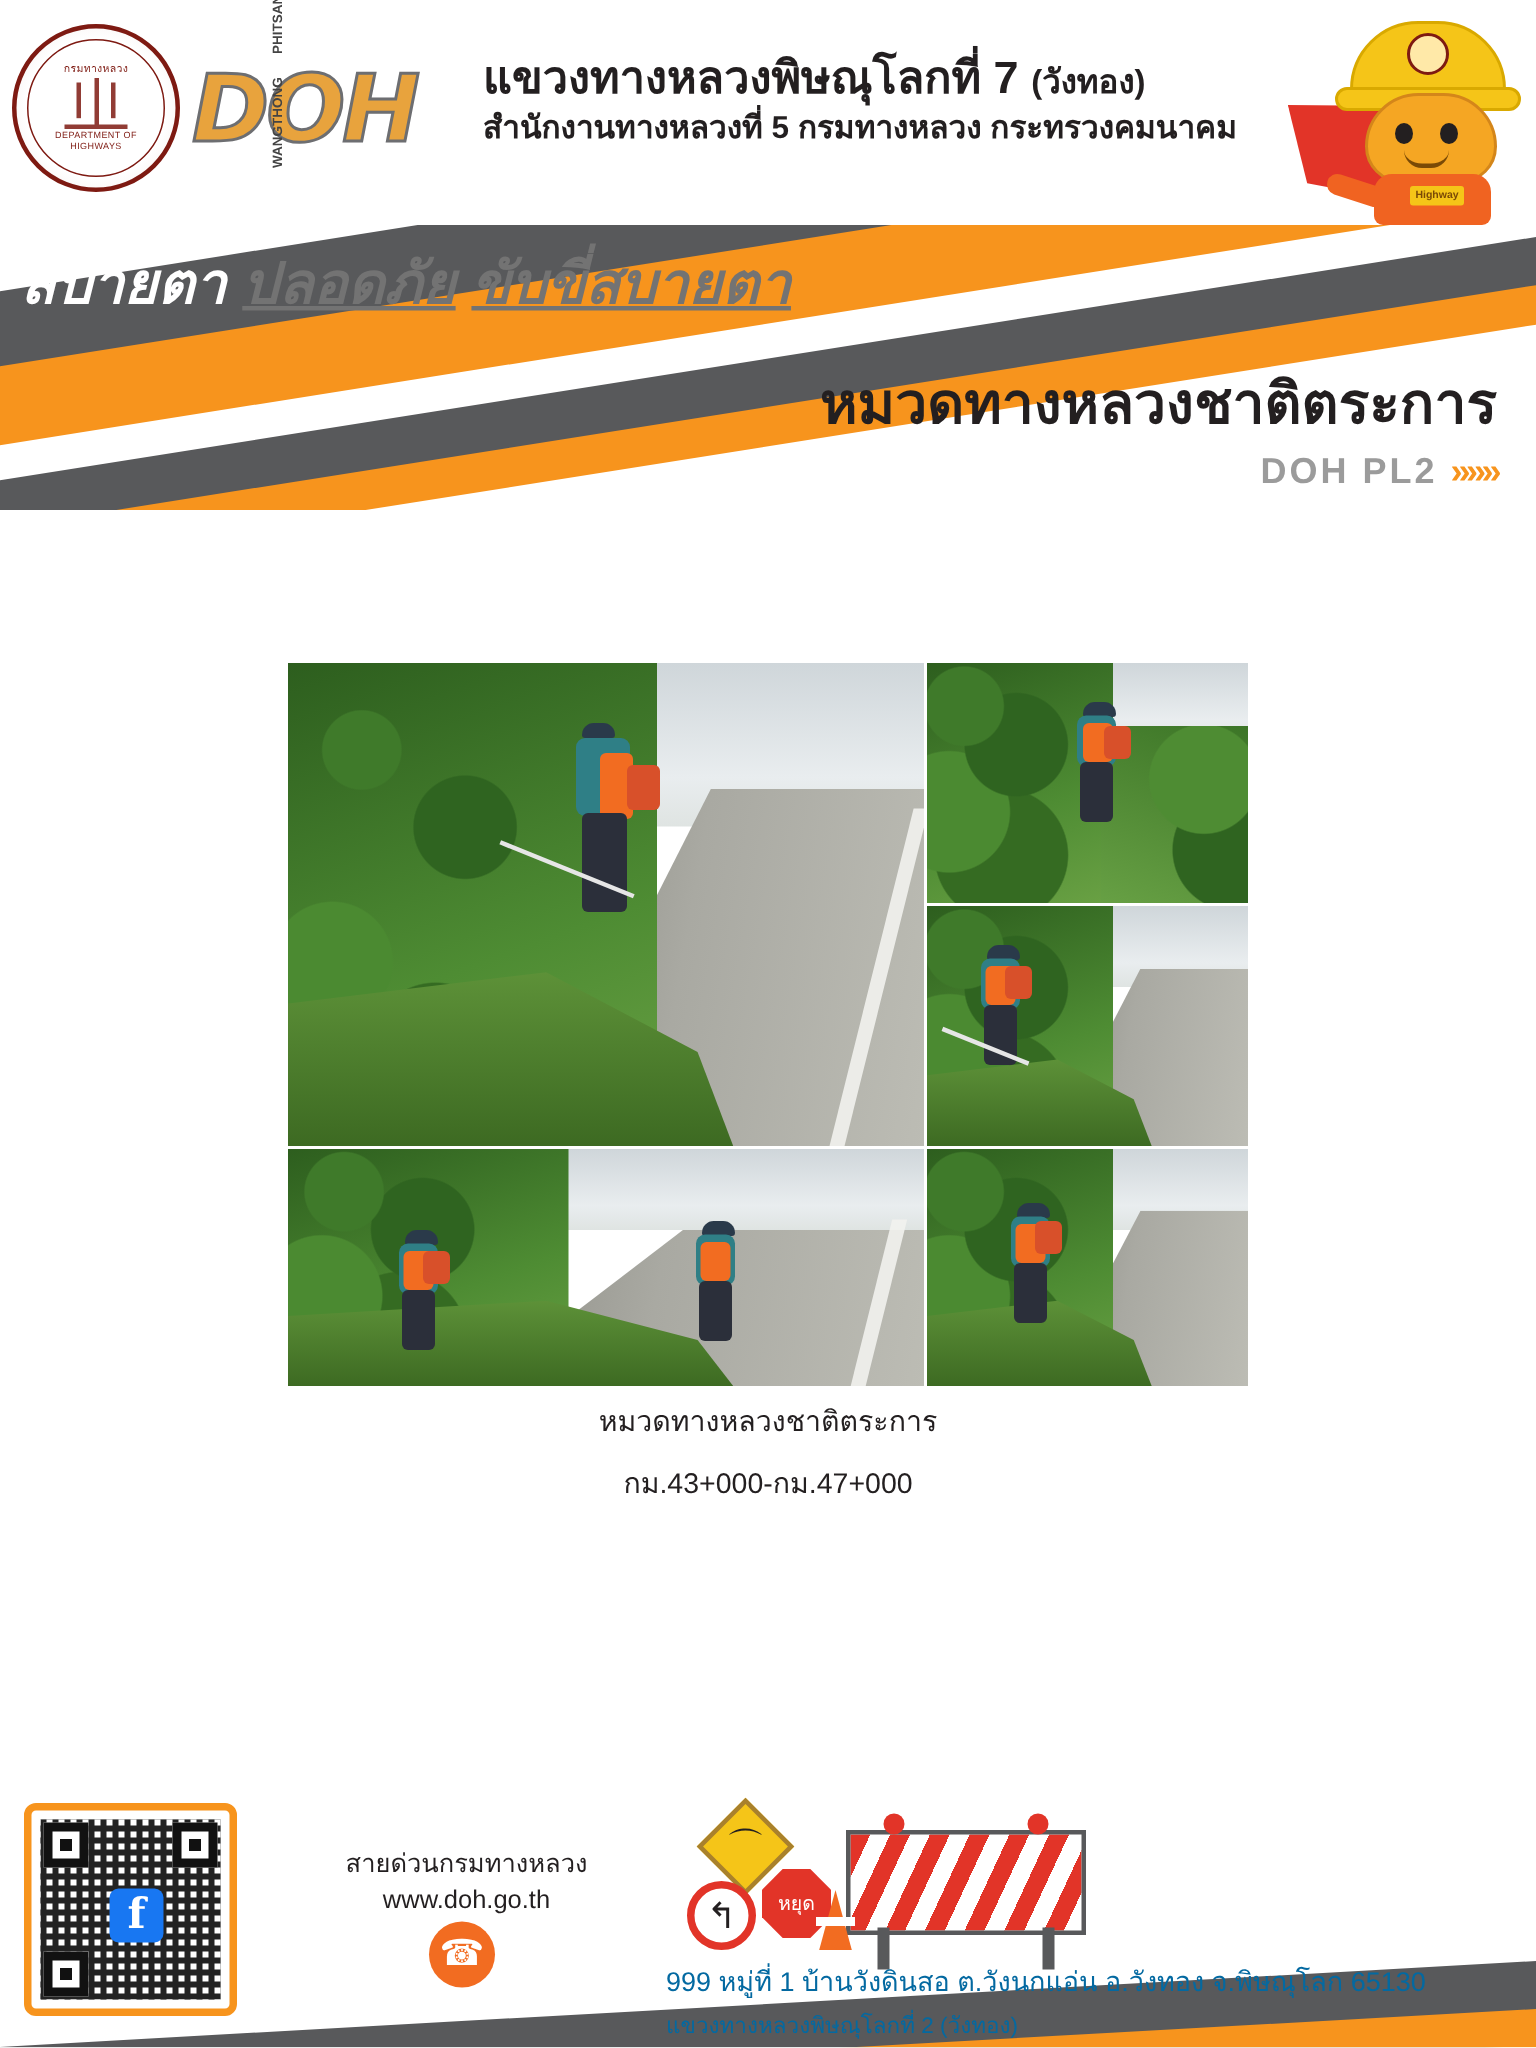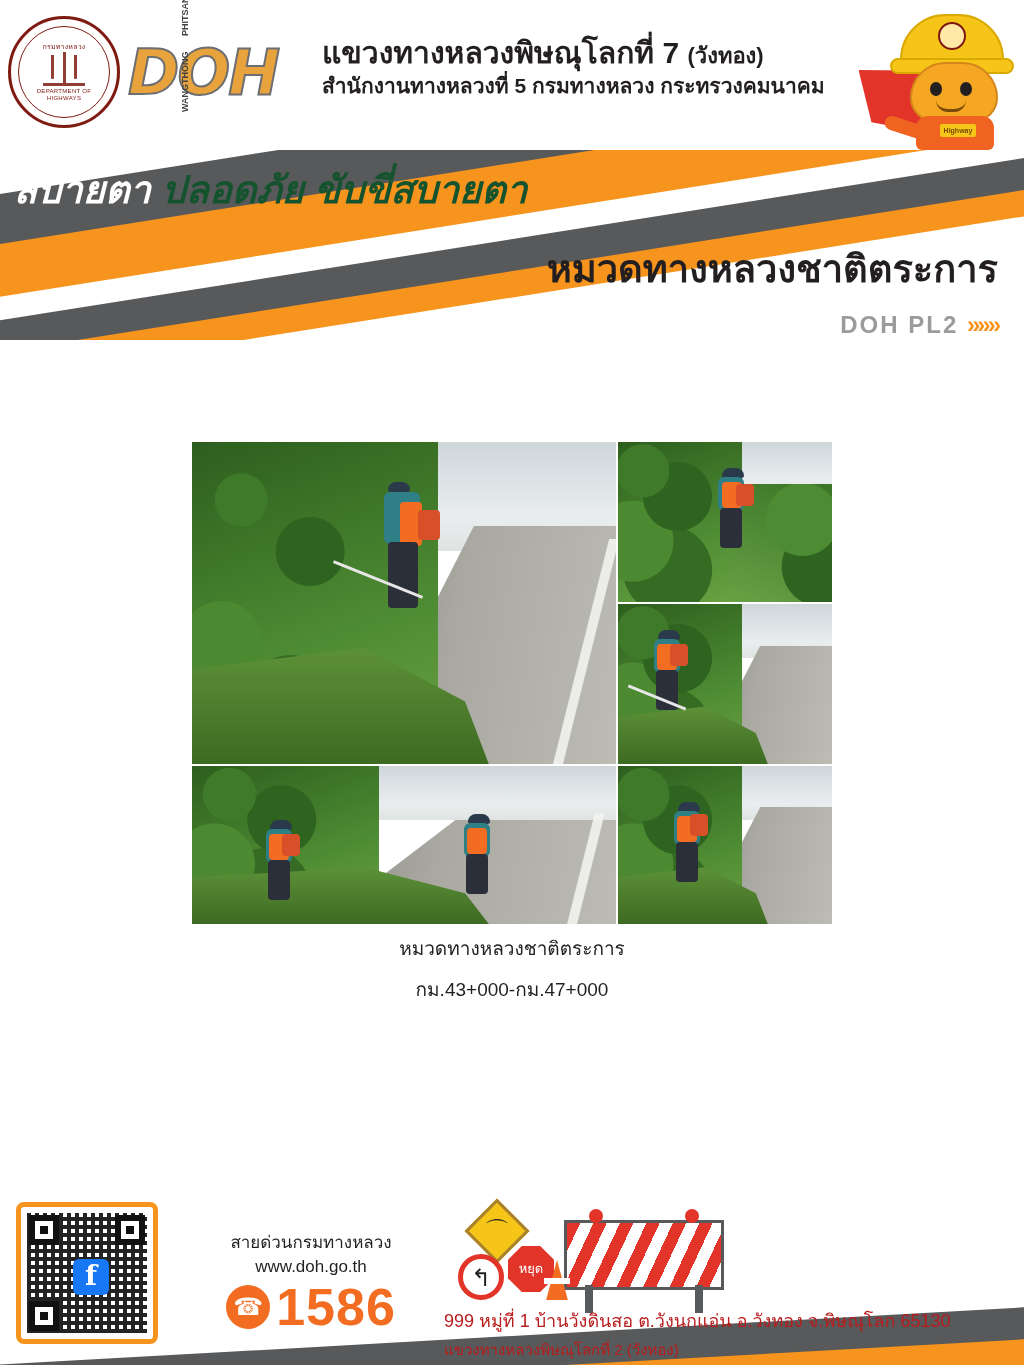--- a/index.html
+++ b/index.html
@@ -164,30 +164,30 @@
   .r-orange-2 {
     position: absolute; left: -180px; top: 128px; width: 1300px; height: 26px;
     background: #f7941d; transform: rotate(-9deg);
   }
   .slogan {
     position: absolute; left: 14px; top: 20px;
     font-size: 38px; font-weight: bold; font-style: italic;
     white-space: nowrap; line-height: 1.1;
   }
   .slogan .w { color: #ffffff; }
-  .slogan .o { color: #14532d; }
+  .slogan .o { color: #737373; text-decoration: underline; }
   .unit-title {
     position: absolute; right: 26px; top: 88px;
     text-align: right;
   }
   .unit-title .ut-main {
     font-size: 38px; font-weight: bold; color: #231f20; white-space: nowrap;
   }
   .unit-title .ut-sub {
-    margin-top: 12px;
+    margin-top: 2px;
     font-size: 24px; font-weight: bold; color: #9b9b9b; letter-spacing: 2px;
   }
   .unit-title .ut-sub .chev { color: #f7941d; letter-spacing: -3px; }
 
   
   .body-stripes {
     position: absolute; left: 0; top: 300px; width: 420px; height: 950px;
     overflow: hidden; pointer-events: none;
   }
   .bs {
@@ -358,21 +358,21 @@
   .sg-light.b { right: 22px; }
   .sg-cone {
     left: 88px; top: 62px; width: 34px; height: 40px;
     background: #f26c21;
     clip-path: polygon(50% 0, 82% 100%, 18% 100%);
   }
   .sg-cone-band { position: absolute; left: 92px; top: 80px; width: 26px; height: 6px; background: #fff; }
 
   .addr {
     position: absolute; left: 444px; top: 120px; width: 572px;
-    color: #b91c1c;
+    color: #0369a1;
   }
   .addr .a1 { font-size: 18px; }
   .addr .a2 { font-size: 15px; margin-top: 3px; }
 </style>
 </head>
 <body>
 
 <div class="page">
 
   <div class="header">
@@ -548,21 +548,20 @@
           <i></i>
         </div>
       <div class="fb-chip">f</div>
     </div>
 
     <div class="hotline">
       <div class="hl-1">สายด่วนกรมทางหลวง</div>
       <div class="hl-2">www.doh.go.th</div>
       <div class="hl-row">
         <div class="hl-icon">☎</div>
-        <div class="hl-num">1586</div>
       </div>
     </div>
 
     <div class="signs">
       <div class="sg sg-diamond"></div>
       <div class="sg-diamond-in">⌒</div>
       <div class="sg sg-round">↰</div>
       <div class="sg sg-octa">หยุด</div>
       <div class="sg sg-barrier">
         <div class="sg-light a"></div>

